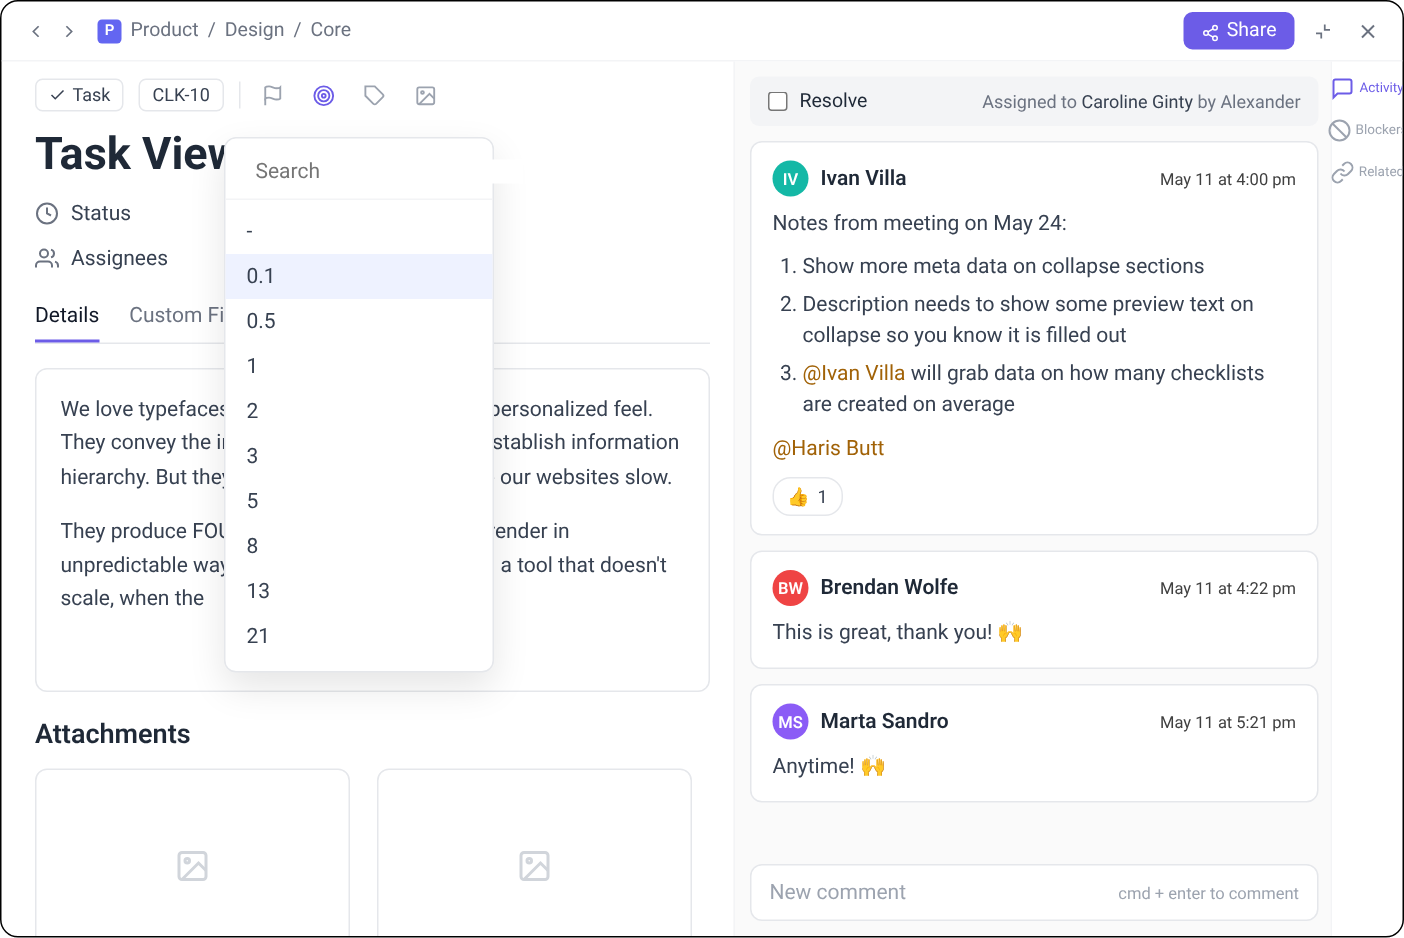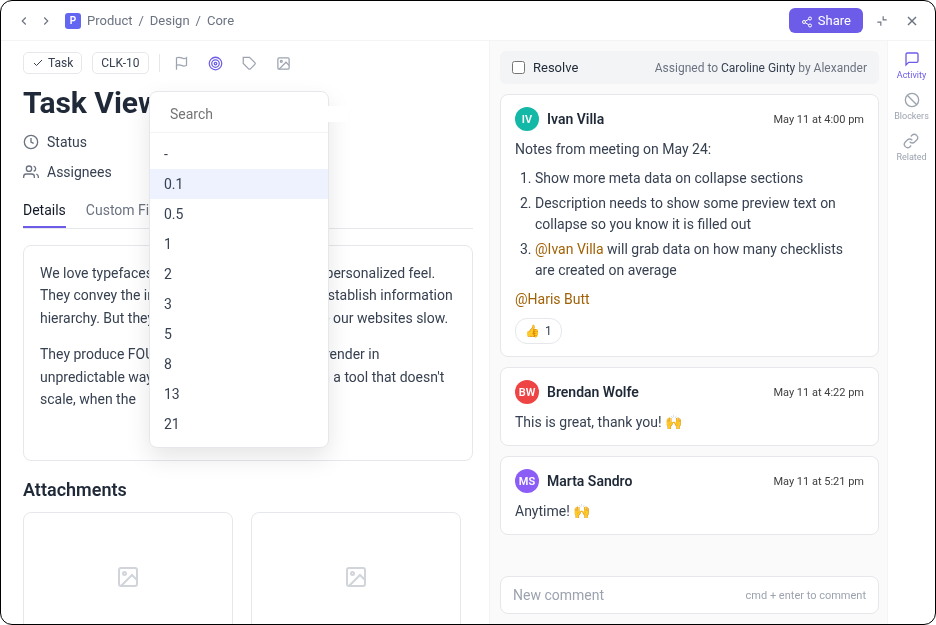--- a/index.html
+++ b/index.html
@@ -54,21 +54,21 @@
 .reaction { display: inline-flex; align-items: center; gap: 5px; border: 1px solid #e5e7eb; border-radius: 12px; padding: 3px 9px; font-size: 12px; margin-top: 8px; cursor: pointer; }
 .comment-footer { display: flex; align-items: center; gap: 8px; margin-top: 10px; font-size: 12px; color: #6b7280; }
 .mini-avatars { display: flex; }
 .mini-av { width: 16px; height: 16px; border-radius: 50%; border: 1.5px solid #fff; margin-left: -5px; }
 .mini-av:first-child { margin-left: 0; }
 .reply-link { margin-left: auto; cursor: pointer; }
 .new-comment-link { color: #6c5ce7; }
 .new-comment-box { margin-top: auto; background: #fff; border: 1px solid #e5e7eb; border-radius: 8px; padding: 10px 12px; display: flex; align-items: center; font-size: 14px; color: #9ca3af; }
 .hint { margin-left: auto; font-size: 11px; color: #9ca3af; }
 .far-right { width: 48px; border-left: 1px solid #f3f4f6; display: flex; flex-direction: column; align-items: center; padding-top: 10px; gap: 12px; }
-.fr-item { display: flex; flex-direction: column; align-items: center; gap: 3px; cursor: pointer; color: #9ca3af; }
+.fr-item { display: flex; flex-direction: row; align-items: center; gap: 3px; cursor: pointer; color: #9ca3af; }
 .fr-item.active { color: #6c5ce7; }
 .fr-item span { font-size: 9px; }
 svg { display: block; }
 </style>
 </head>
 <body>
 
 <div class="topbar">
   <div class="nav-arrow">
       <svg width="14" height="14" viewBox="0 0 24 24" fill="none" stroke="currentColor" stroke-width="2">

